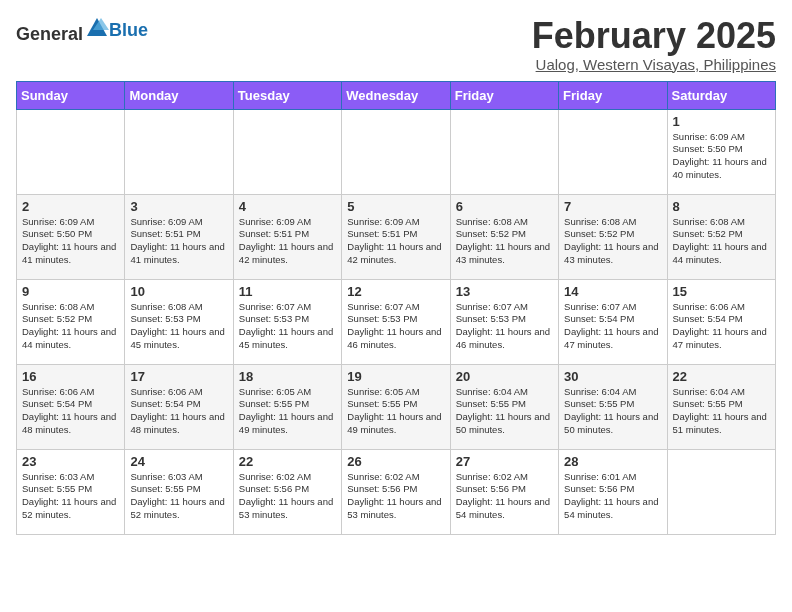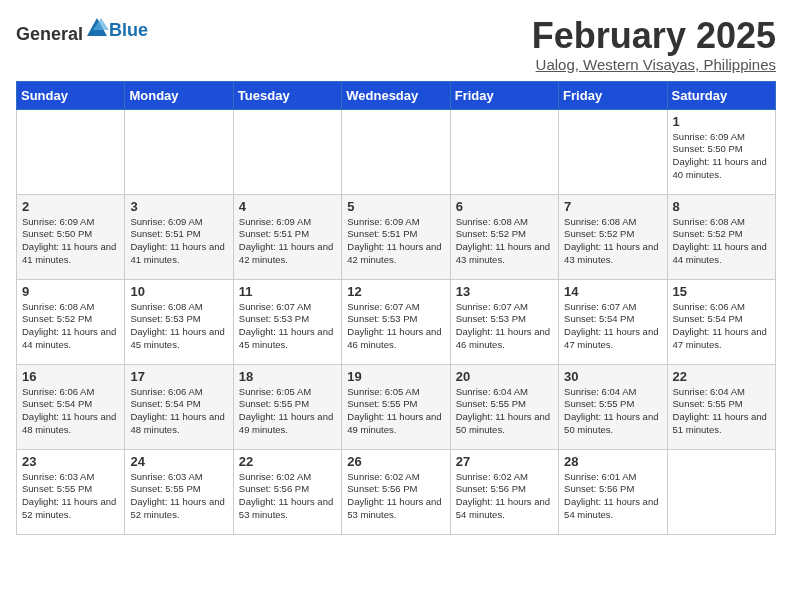--- a/index.html
+++ b/index.html
@@ -50,21 +50,21 @@
       font-size: 15px;
       color: #555;
       text-decoration: underline;
     }
     .calendar-table {
       width: 100%;
       border-collapse: collapse;
       border: 1px solid #ccc;
     }
     .calendar-table th {
-      background-color: #1d4ed8;
+      background-color: #8b5cf6;
       color: #fff;
       font-size: 13px;
       font-weight: bold;
       padding: 6px 4px;
       text-align: left;
       border: 1px solid #2c6fba;
     }
     .calendar-table td {
       vertical-align: top;
       border: 1px solid #ccc;

